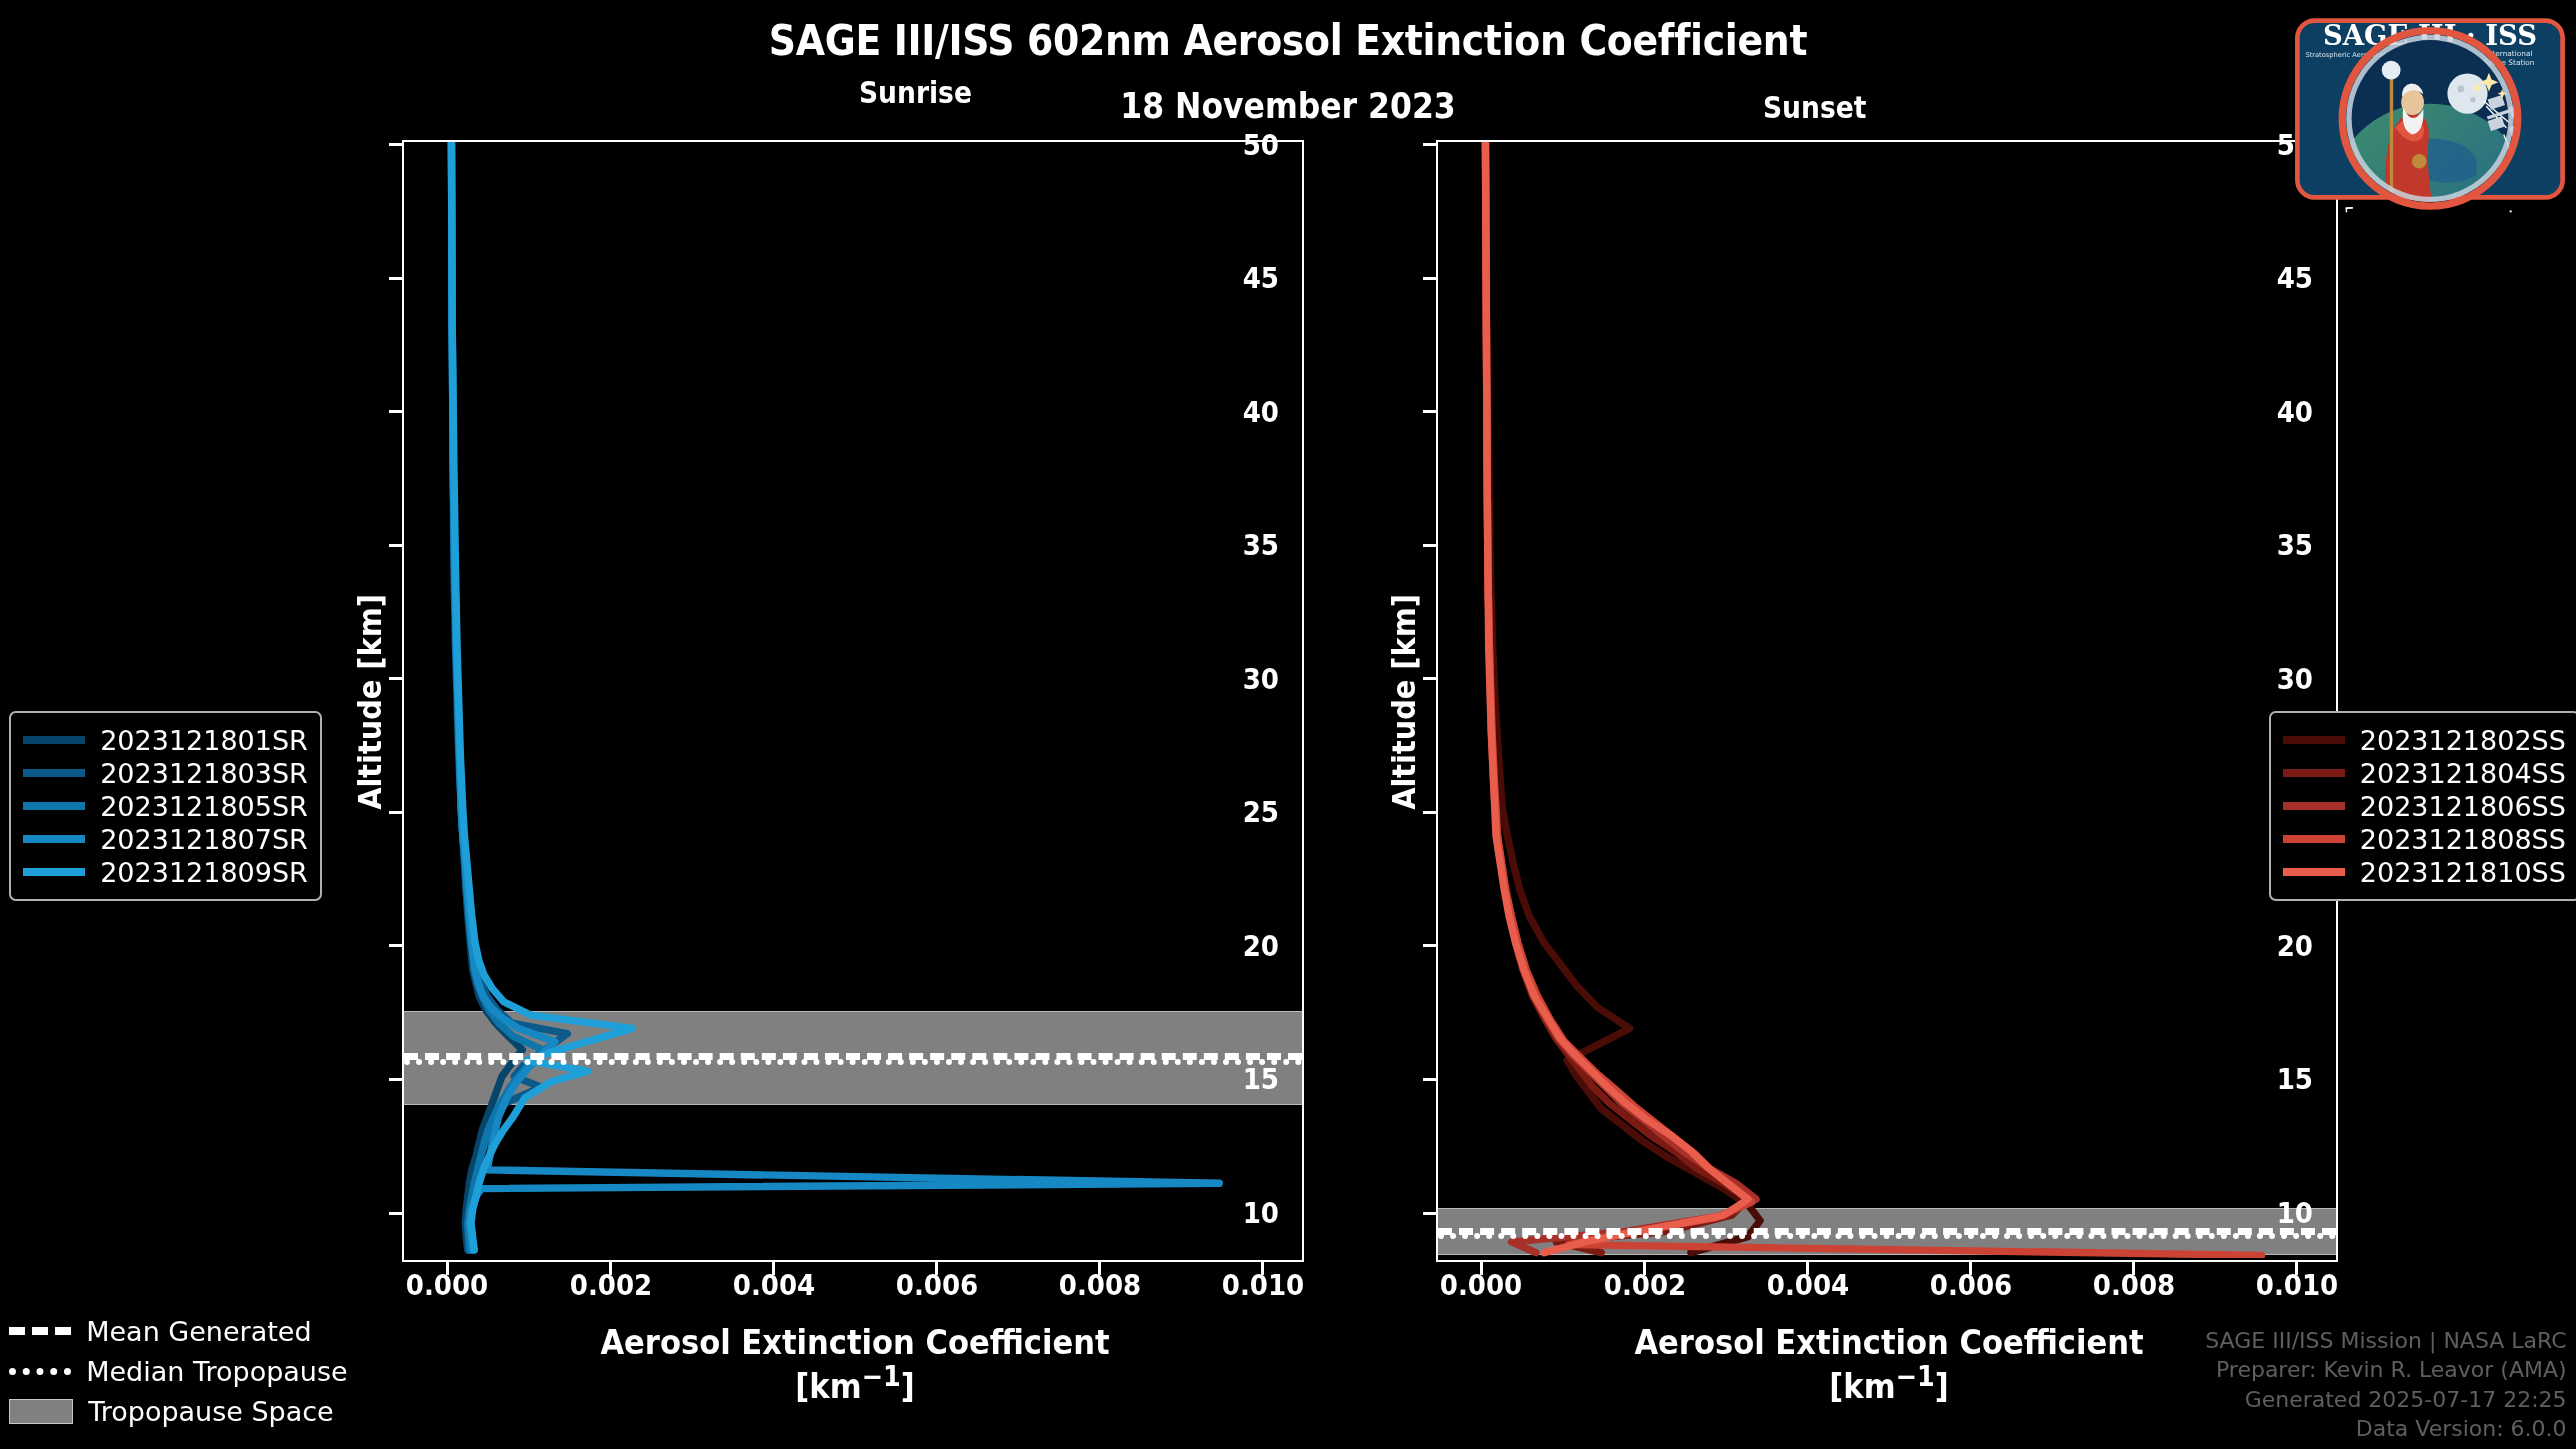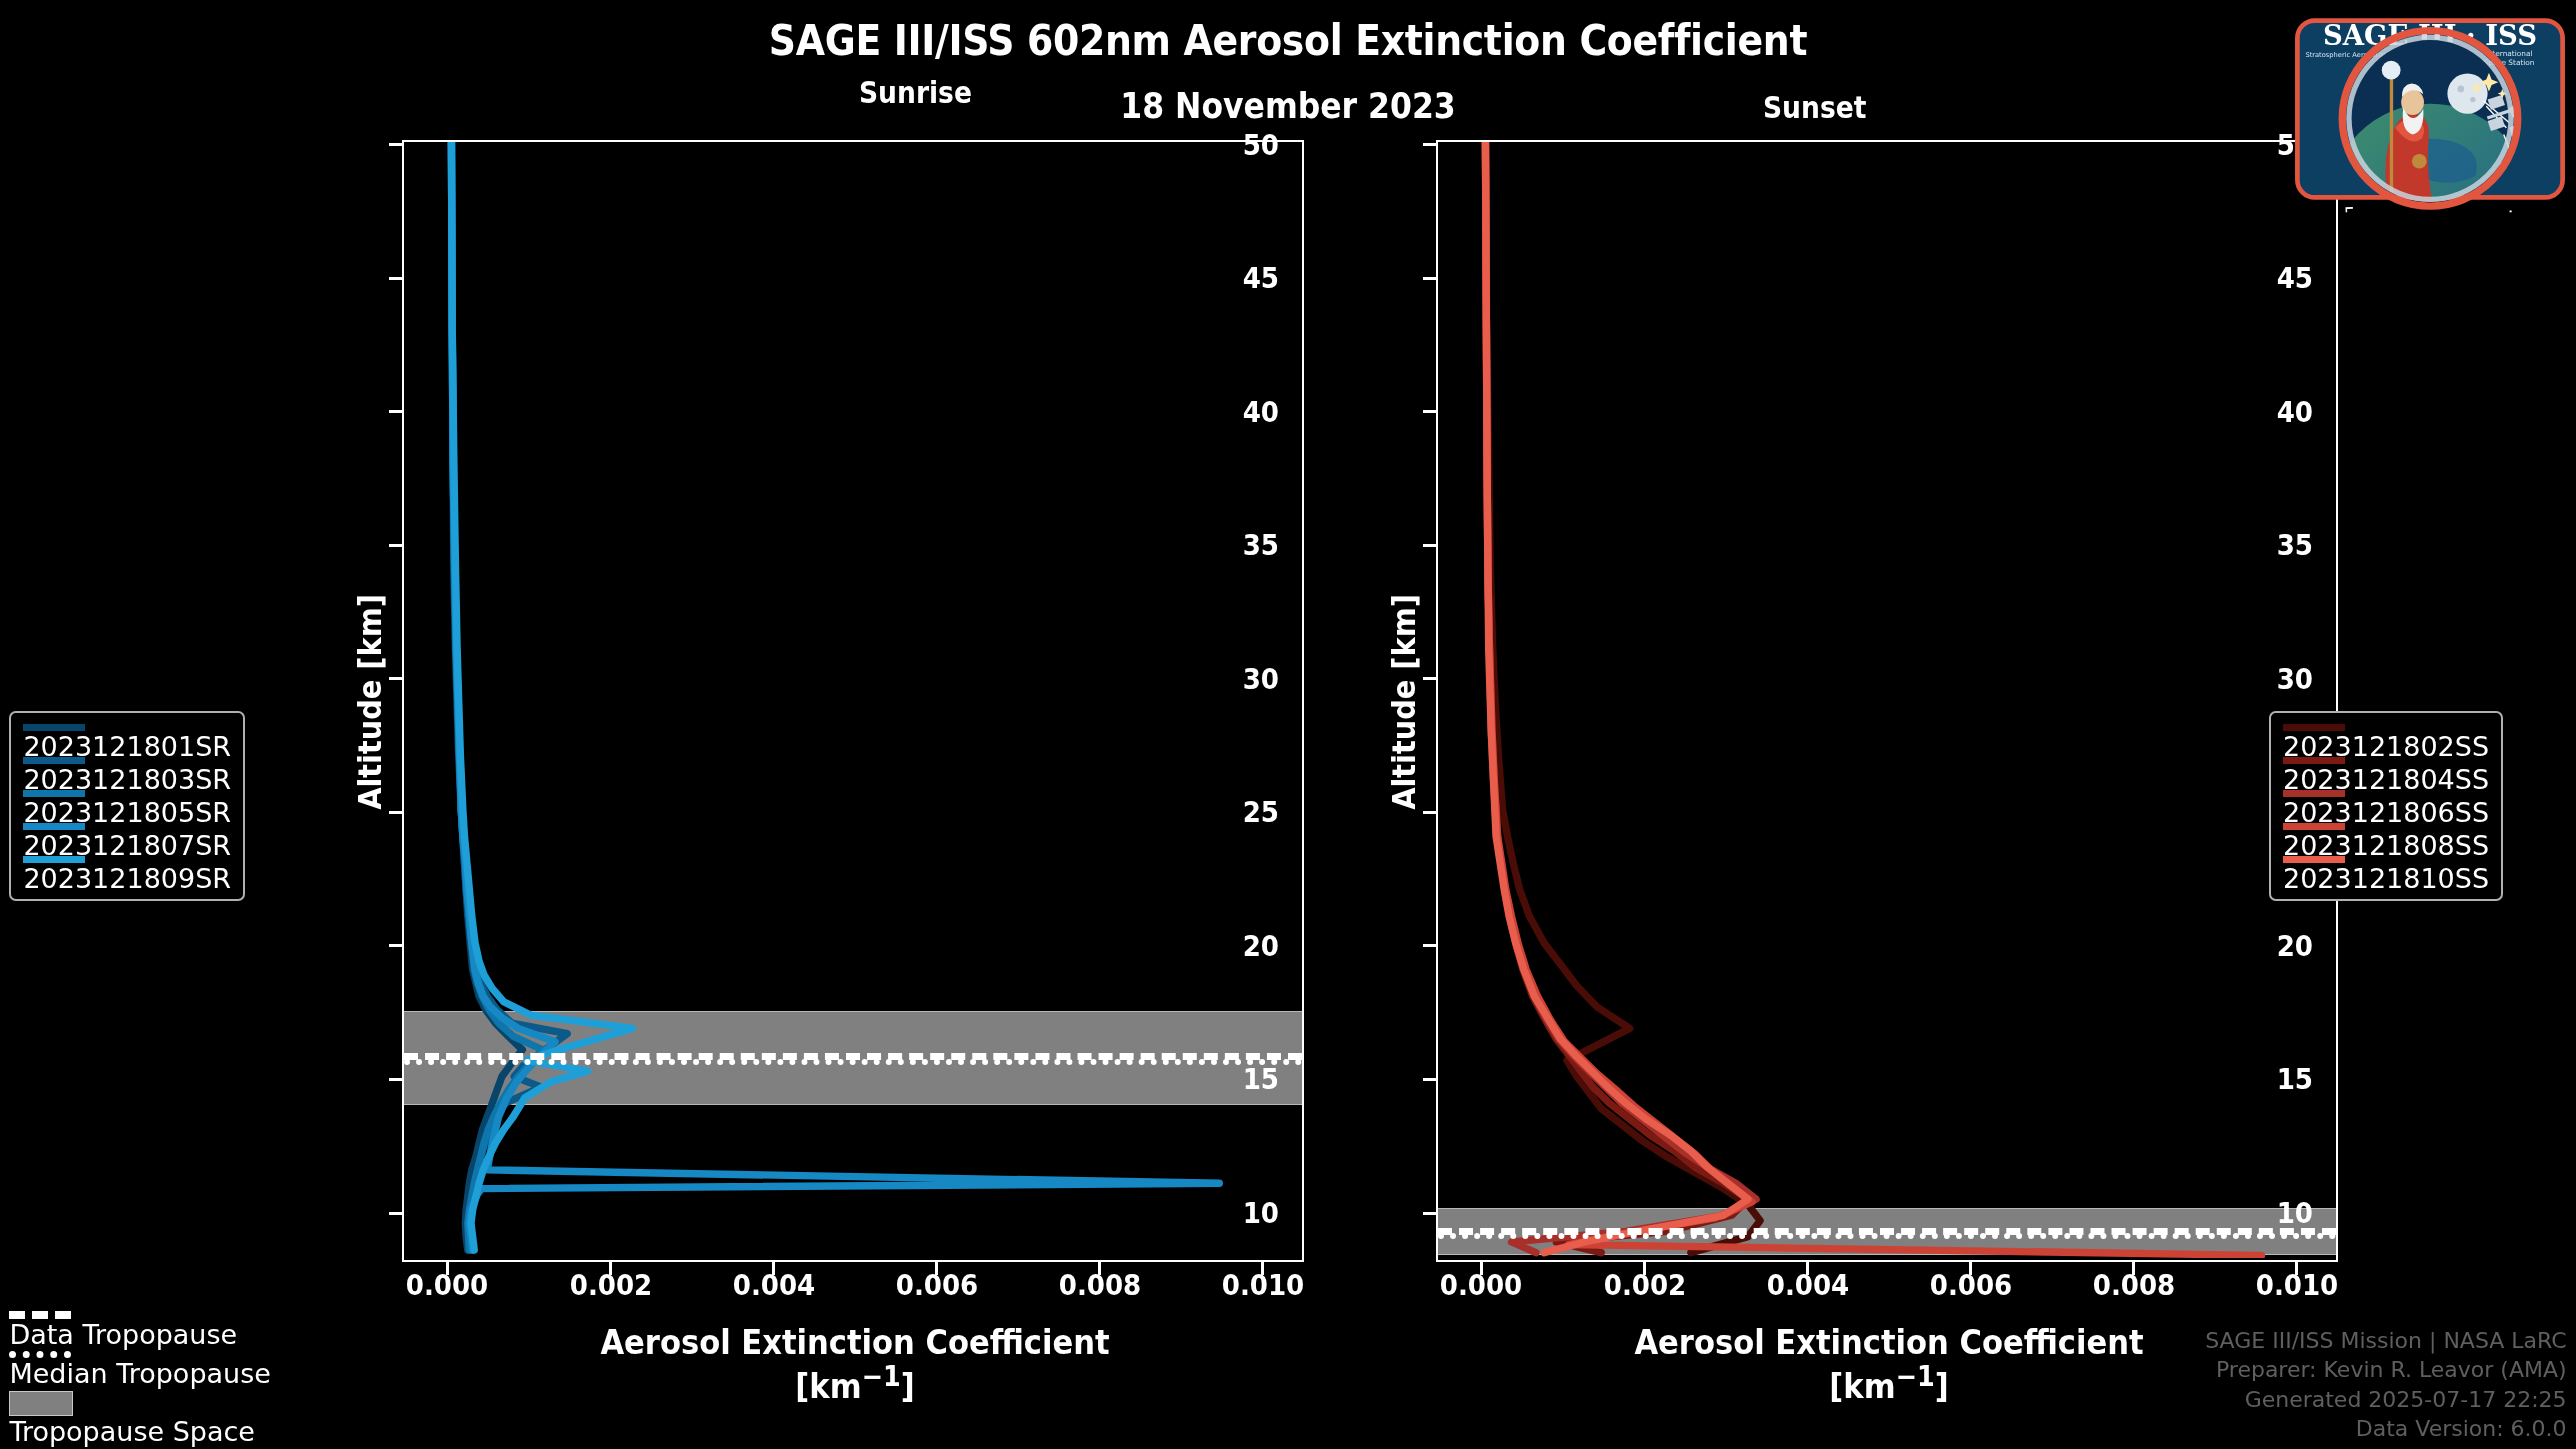--- a/index.html
+++ b/index.html
@@ -46,21 +46,21 @@
   .trop-band{position:absolute;left:0;right:0;background:#808080;
       border-top:1.3px solid #b9b9b9;border-bottom:1.3px solid #b9b9b9;}
   .trop-mean{position:absolute;left:0;right:0;height:0;
       border-top:7.4px dashed #ffffff;}
   .trop-median{position:absolute;left:0;right:0;height:0;
       border-top:6px dotted #ffffff;}
 
   
   .legend-box{position:absolute;border:2px solid #b0b0b0;border-radius:6.7px;
       background:#000;padding:10.7px 12px;}
-  .legend-row{display:flex;align-items:flex-start;height:33px;flex-direction:column;}
+  .legend-row{display:flex;align-items:center;height:33px;}
   .legend-swatch{width:62px;height:7.4px;margin-right:14.8px;flex:none;}
   .legend-text{font-size:27px;white-space:nowrap;
       font-family:"DejaVu Sans","Liberation Sans",sans-serif;}
   #legend-sunrise{left:9.4px;top:711px;}
   #legend-sunset{left:2269px;top:711px;}
 
   #legend-tropopause{position:absolute;left:9.4px;top:1311px;}
   #legend-tropopause .legend-row{height:40px;}
   .sw-dash{width:62px;height:0;border-top:8.7px dashed #fff;margin-right:14.8px;flex:none;}
   .sw-dot{width:62px;height:0;border-top:7.4px dotted #fff;margin-right:14.8px;flex:none;}
@@ -217,21 +217,21 @@
     </div>
     <div class="legend-row">
       <span class="legend-swatch" style="background: rgb(232, 93, 76);"></span>
       <span class="legend-text">2023121810SS</span>
     </div>
   </div>
 
 <div id="legend-tropopause">
   <div class="legend-row">
     <span class="sw-dash"></span>
-    <span class="legend-text">Data Tropopause</span>
+    <span class="legend-text">Mean Generated</span>
   </div>
   <div class="legend-row">
     <span class="sw-dot"></span>
     <span class="legend-text">Median Tropopause</span>
   </div>
   <div class="legend-row">
     <span class="sw-band"></span>
     <span class="legend-text">Tropopause Space</span>
   </div>
 </div>

